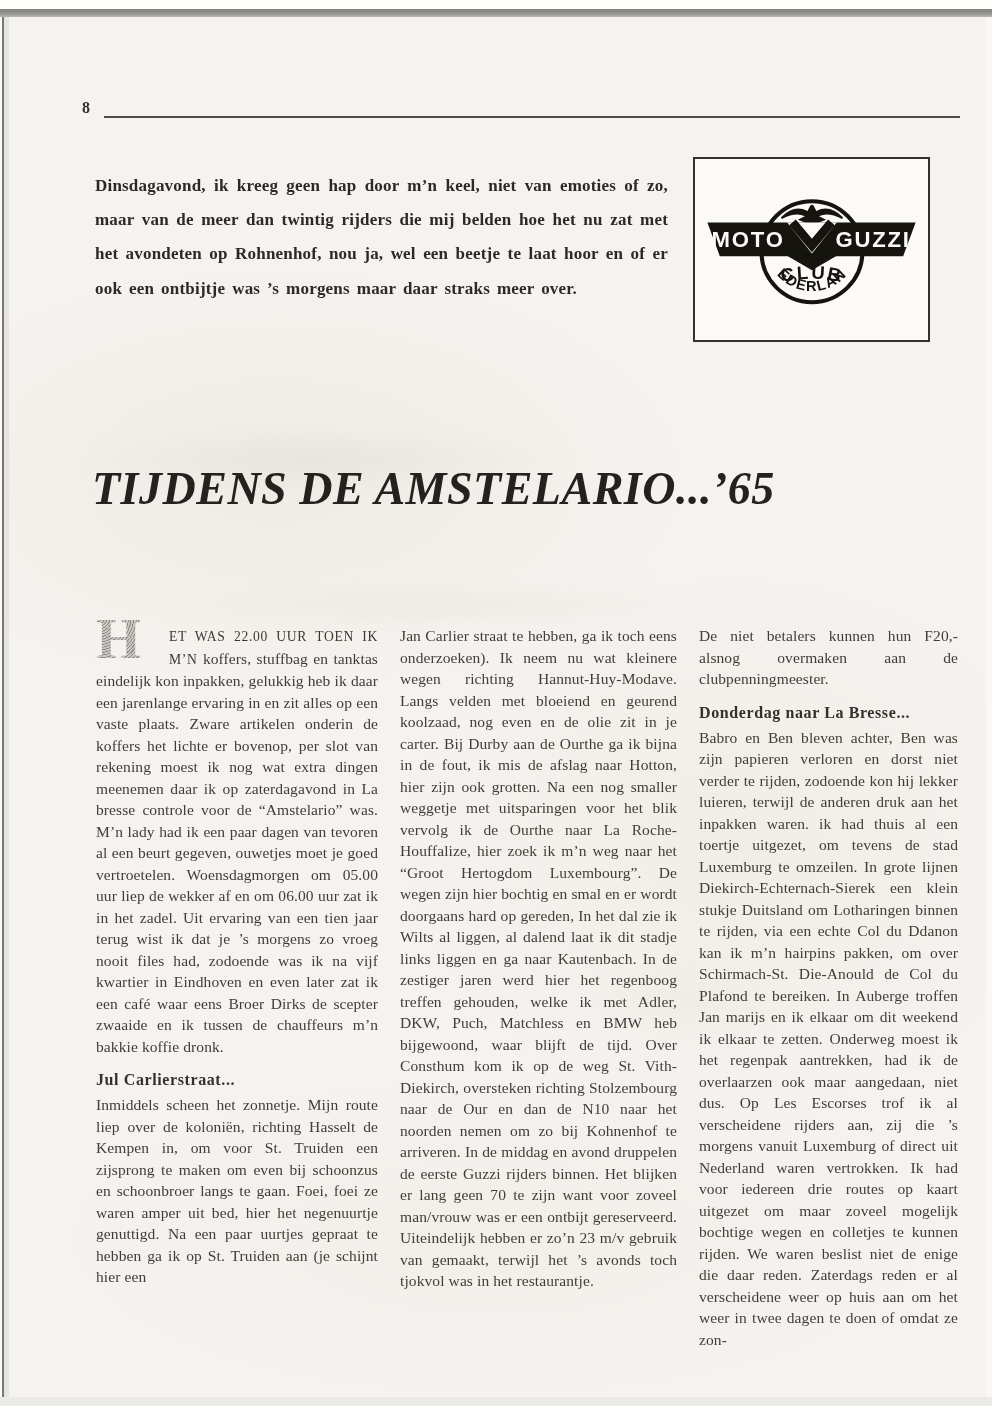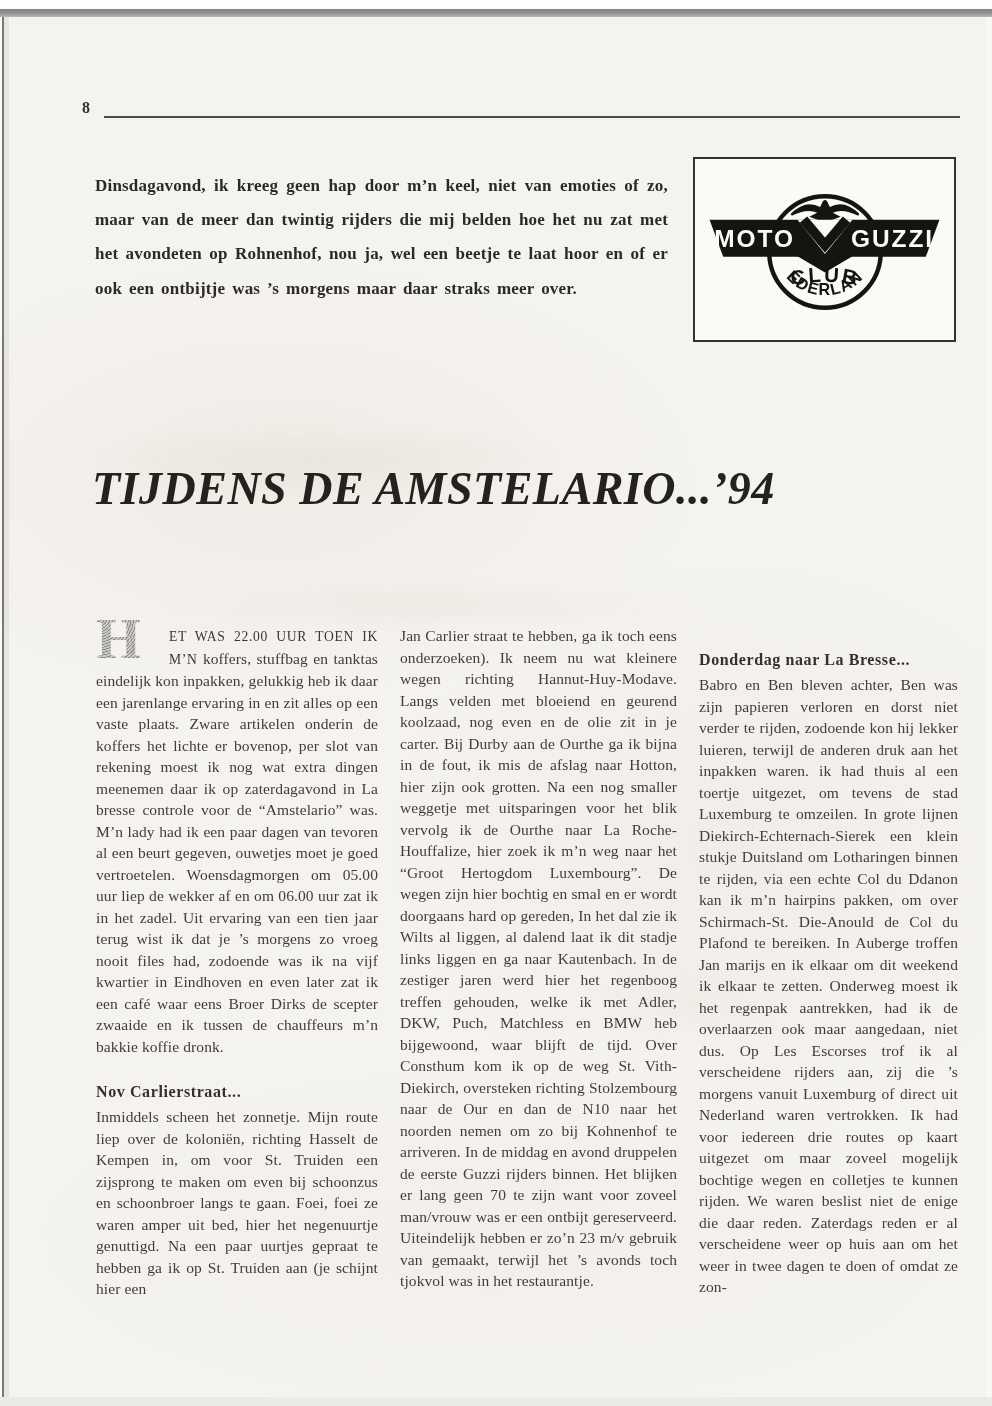--- a/index.html
+++ b/index.html
@@ -33,21 +33,21 @@
   .page-number{position:absolute;left:82px;top:99px;font:bold 16px/18px "Liberation Serif",serif;color:#33312d;}
   .header-rule{position:absolute;left:104px;top:116px;width:856px;height:2px;background:#4c4a45;}
 
   
   .intro{
     position:absolute;left:95px;top:152px;width:573px;
     font-weight:bold;font-size:17px;line-height:34.2px;text-align:justify;
     color:#2b2a26;word-spacing:2.5px;letter-spacing:.2px;
   }
   .logo-box{
-    position:absolute;left:693px;top:157px;width:263px;height:185px;box-sizing:border-box;
+    position:absolute;left:693px;top:157px;width:237px;height:185px;box-sizing:border-box;
     border:2px solid #33322e;background:#fbfaf7;
   }
   .logo-box svg{display:block;width:100%;height:100%;}
 
   
   .title{
     position:absolute;left:91px;top:391px;width:880px;
     font:bold 70px/74px "Liberation Serif",serif;letter-spacing:1px;color:#211f1c;white-space:nowrap;
   }
   .subtitle{
@@ -60,21 +60,21 @@
     position:absolute;left:96px;top:625px;width:862px;
     display:flex;justify-content:space-between;
   }
   .col{color:#403d38;font-size:15.5px;line-height:21.5px;text-align:justify;letter-spacing:.1px;}
   .col-1{width:282px;}
   .col-2{width:277px;}
   .col-3{width:259px;}
   .col p{margin:0;}
   .section-heading{
     font-weight:bold;font-size:16px;line-height:20px;letter-spacing:.6px;color:#34302b;
-    margin:25px 0 4px 0;text-align:left;
+    margin:13px 0 4px 0;text-align:left;
   }
   .dropcap{
     float:left;width:66px;height:44px;margin:-10px 7px 0 0;
     font:bold 58px/48px "Liberation Serif",serif;color:#aba9a4;
   }
   @supports ((-webkit-background-clip:text) or (background-clip:text)){
     .dropcap{
       background:repeating-radial-gradient(circle at 1px 1px,#8b8a85 0 .8px,#c9c7c1 1px 2.6px);
       -webkit-background-clip:text;background-clip:text;
       -webkit-text-fill-color:transparent;color:transparent;
@@ -127,36 +127,37 @@
       </defs>
       <text font-family="Liberation Sans, sans-serif" font-size="21" font-weight="bold" letter-spacing="2.5" fill="#15140f">
         <textPath href="#clubArc" startOffset="50%" text-anchor="middle">CLUB</textPath>
       </text>
       <text font-family="Liberation Sans, sans-serif" font-size="16.5" font-weight="bold" letter-spacing="1.5" fill="#15140f">
         <textPath href="#nedArc" startOffset="50%" text-anchor="middle">NEDERLAND</textPath>
       </text>
     </svg>
   </div>
 
-  <div class="subtitle">TIJDENS DE AMSTELARIO...’94</div>
+  <div class="subtitle">TIJDENS DE AMSTELARIO...’65</div>
 
   <div class="columns">
 
     <div class="col col-1">
       <p>
         <span class="dropcap">H</span><span class="lead-smallcaps">ET WAS 22.00 UUR TOEN IK M’N</span>
         <span>koffers, stuffbag en tanktas eindelijk kon inpakken, gelukkig heb ik daar een jarenlange ervaring in en zit alles op een vaste plaats. Zware artikelen onderin de koffers het lichte er bovenop, per slot van rekening moest ik nog wat extra dingen meenemen daar ik op zaterdagavond in La bresse controle voor de “Amstelario” was. M’n lady had ik een paar dagen van tevoren al een beurt gegeven, ouwetjes moet je goed vertroetelen. Woensdagmorgen om 05.00 uur liep de wekker af en om 06.00 uur zat ik in het zadel. Uit ervaring van een tien jaar terug wist ik dat je ’s morgens zo vroeg nooit files had, zodoende was ik na vijf kwartier in Eindhoven en even later zat ik een café waar eens Broer Dirks de scepter zwaaide en ik tussen de chauffeurs m’n bakkie koffie dronk.</span>
       </p>
-      <h3 class="section-heading">Nov Carlierstraat...</h3>
+      <h3 class="section-heading">Jul Carlierstraat...</h3>
       <p>Inmiddels scheen het zonnetje. Mijn route liep over de koloniën, richting Hasselt de Kempen in, om voor St. Truiden een zijsprong te maken om even bij schoonzus en schoonbroer langs te gaan. Foei, foei ze waren amper uit bed, hier het negenuurtje genuttigd. Na een paar uurtjes gepraat te hebben ga ik op St. Truiden aan (je schijnt hier een</p>
     </div>
 
     <div class="col col-2">
       <p>Jan Carlier straat te hebben, ga ik toch eens onderzoeken). Ik neem nu wat kleinere wegen richting Hannut-Huy-Modave. Langs velden met bloeiend en geurend koolzaad, nog even en de olie zit in je carter. Bij Durby aan de Ourthe ga ik bijna in de fout, ik mis de afslag naar Hotton, hier zijn ook grotten. Na een nog smaller weggetje met uitsparingen voor het blik vervolg ik de Ourthe naar La Roche-Houffalize, hier zoek ik m’n weg naar het “Groot Hertogdom Luxembourg”. De wegen zijn hier bochtig en smal en er wordt doorgaans hard op gereden, In het dal zie ik Wilts al liggen, al dalend laat ik dit stadje links liggen en ga naar Kautenbach. In de zestiger jaren werd hier het regenboog treffen gehouden, welke ik met Adler, DKW, Puch, Matchless en BMW heb bijgewoond, waar blijft de tijd. Over Consthum kom ik op de weg St. Vith-Diekirch, oversteken richting Stolzembourg naar de Our en dan de N10 naar het noorden nemen om zo bij Kohnenhof te arriveren. In de middag en avond druppelen de eerste Guzzi rijders binnen. Het blijken er lang geen 70 te zijn want voor zoveel man/vrouw was er een ontbijt gereserveerd. Uiteindelijk hebben er zo’n 23 m/v gebruik van gemaakt, terwijl het ’s avonds toch tjokvol was in het restaurantje.</p>
     </div>
 
     <div class="col col-3">
+      <p>De niet betalers kunnen hun F20,- alsnog overmaken aan de clubpenningmeester.</p>
       <h3 class="section-heading">Donderdag naar La Bresse...</h3>
       <p>Babro en Ben bleven achter, Ben was zijn papieren verloren en dorst niet verder te rijden, zodoende kon hij lekker luieren, terwijl de anderen druk aan het inpakken waren. ik had thuis al een toertje uitgezet, om tevens de stad Luxemburg te omzeilen. In grote lijnen Diekirch-Echternach-Sierek een klein stukje Duitsland om Lotharingen binnen te rijden, via een echte Col du Ddanon kan ik m’n hairpins pakken, om over Schirmach-St. Die-Anould de Col du Plafond te bereiken. In Auberge troffen Jan marijs en ik elkaar om dit weekend ik elkaar te zetten. Onderweg moest ik het regenpak aantrekken, had ik de overlaarzen ook maar aangedaan, niet dus. Op Les Escorses trof ik al verscheidene rijders aan, zij die ’s morgens vanuit Luxemburg of direct uit Nederland waren vertrokken. Ik had voor iedereen drie routes op kaart uitgezet om maar zoveel mogelijk bochtige wegen en colletjes te kunnen rijden. We waren beslist niet de enige die daar reden. Zaterdags reden er al verscheidene weer op huis aan om het weer in twee dagen te doen of omdat ze zon-</p>
     </div>
 
   </div>
 </div>
 
 </body></html>

